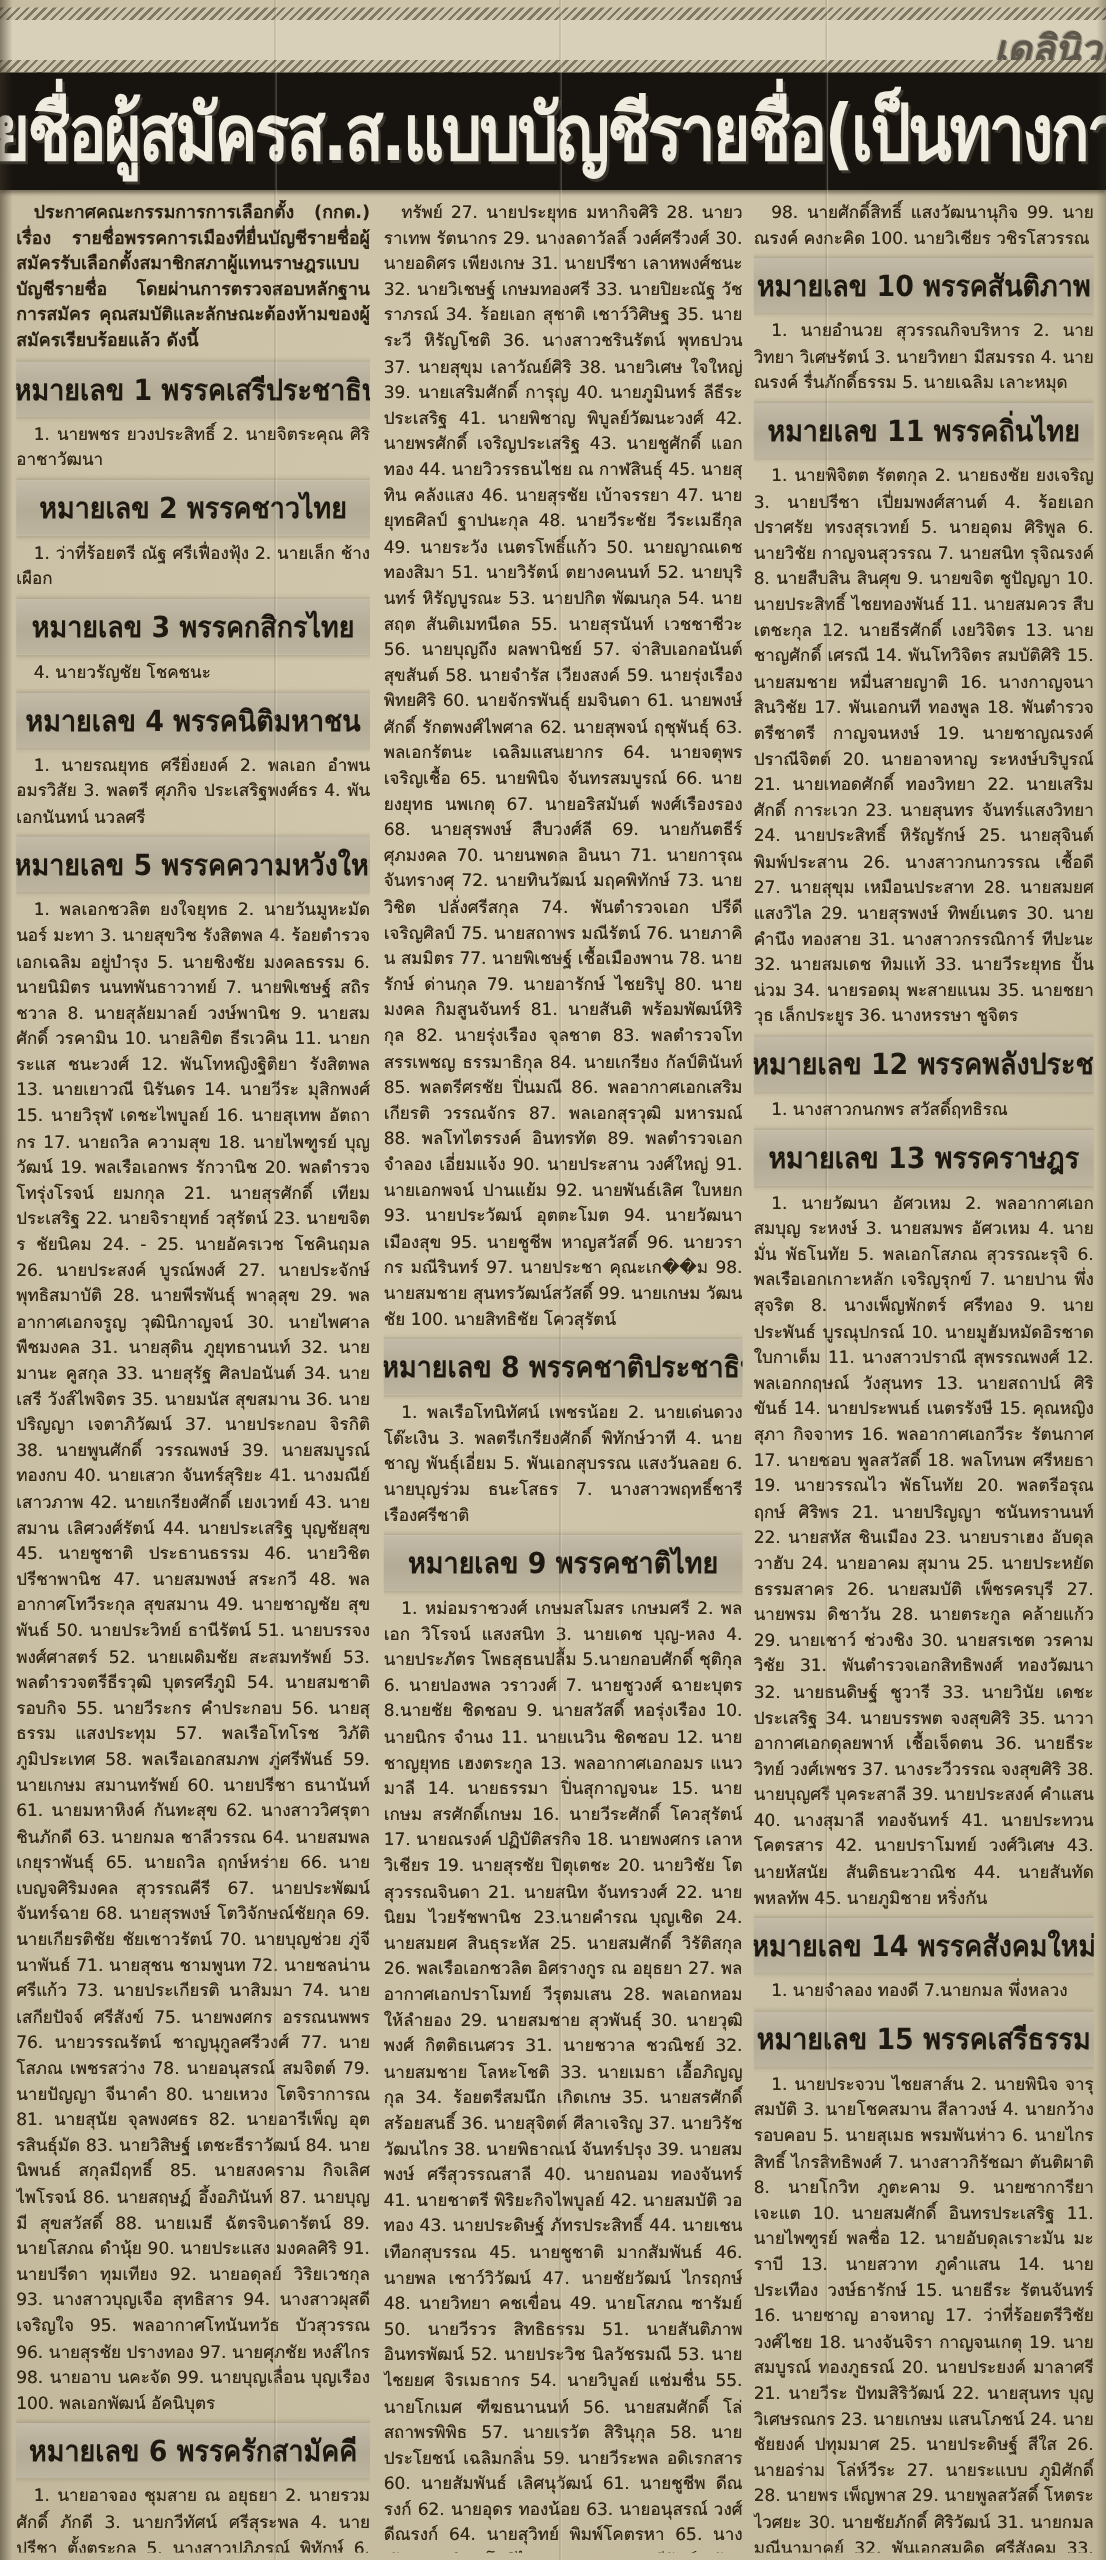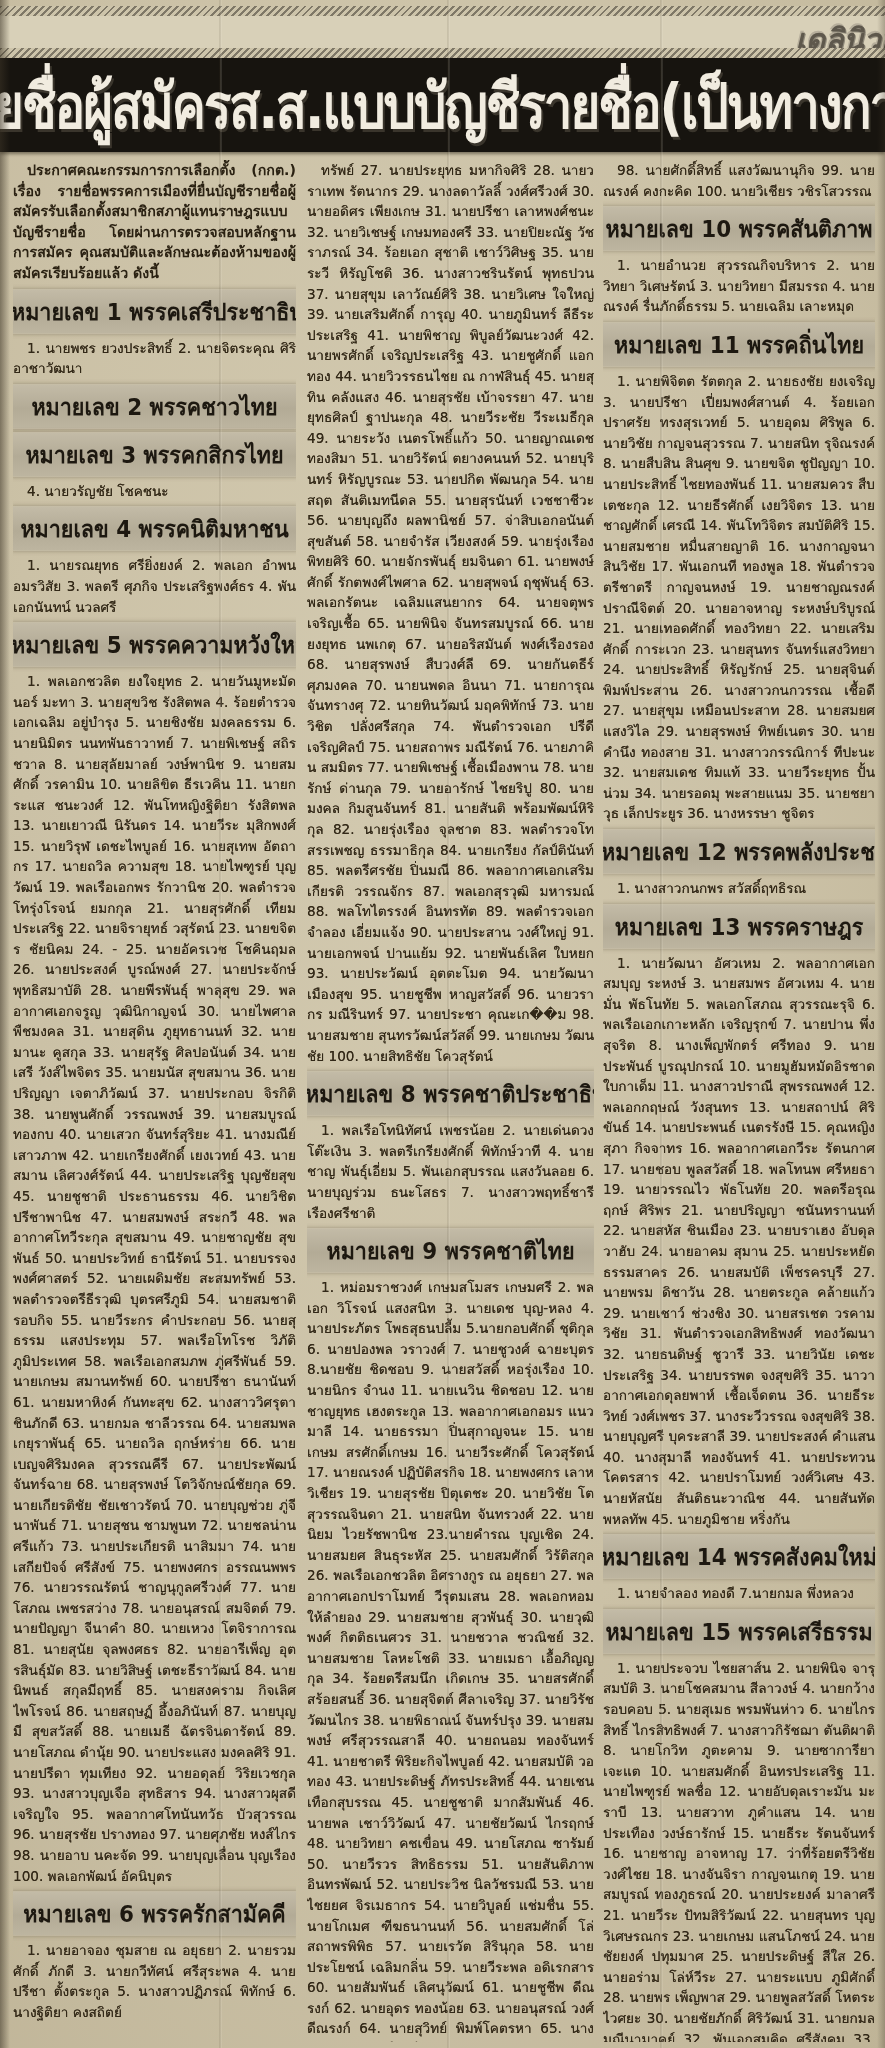--- a/index.html
+++ b/index.html
@@ -59,20 +59,21 @@
 
   <div class="banner">
     <h1>รายชื่อผู้สมัครส.ส.แบบบัญชีรายชื่อ(เป็นทางการ)</h1>
   </div>
 
   <div class="col" id="col-1">
       <div class="para intro">ประกาศคณะกรรมการการเลือกตั้ง (กกต.) เรื่อง รายชื่อพรรคการเมืองที่ยื่นบัญชีรายชื่อผู้สมัครรับเลือกตั้งสมาชิกสภาผู้แทนราษฎรแบบบัญชีรายชื่อ โดยผ่านการตรวจสอบหลักฐานการสมัคร คุณสมบัติและลักษณะต้องห้ามของผู้สมัครเรียบร้อยแล้ว ดังนี้</div>
       <div class="party-header">หมายเลข 1 พรรคเสรีประชาธิปไตย</div>
       <div class="para">1. นายพชร ยวงประสิทธิ์ 2. นายจิตระคุณ ศิริอาชาวัฒนา</div>
       <div class="party-header">หมายเลข 2 พรรคชาวไทย</div>
+      <div class="para">1. ว่าที่ร้อยตรี ณัฐ ศรีเฟื่องฟุ้ง 2. นายเล็ก ช้างเผือก</div>
       <div class="party-header">หมายเลข 3 พรรคกสิกรไทย</div>
       <div class="para">4. นายวรัญชัย โชคชนะ</div>
       <div class="party-header">หมายเลข 4 พรรคนิติมหาชน</div>
       <div class="para">1. นายรณยุทธ ศรียิ่งยงค์ 2. พลเอก อำพน อมรวิสัย 3. พลตรี ศุภกิจ ประเสริฐพงศ์ธร 4. พันเอกนันทน์ นวลศรี</div>
       <div class="party-header">หมายเลข 5 พรรคความหวังใหม่</div>
       <div class="para">1. พลเอกชวลิต ยงใจยุทธ 2. นายวันมูหะมัดนอร์ มะทา 3. นายสุขวิช รังสิตพล 4. ร้อยตำรวจเอกเฉลิม อยู่บำรุง 5. นายชิงชัย มงคลธรรม 6. นายนิมิตร นนทพันธาวาทย์ 7. นายพิเชษฐ์ สถิรชวาล 8. นายสุลัยมาลย์ วงษ์พานิช 9. นายสมศักดิ์ วรคามิน 10. นายลิขิต ธีรเวคิน 11. นายกระแส ชนะวงศ์ 12. พันโทหญิงฐิติยา รังสิตพล 13. นายเยาวณี นิรันดร 14. นายวีระ มุสิกพงศ์ 15. นายวิรุฬ เดชะไพบูลย์ 16. นายสุเทพ อัตถากร 17. นายถวิล ความสุข 18. นายไพฑูรย์ บุญวัฒน์ 19. พลเรือเอกพร รักวานิช 20. พลตำรวจโทรุ่งโรจน์ ยมกกุล 21. นายสุรศักดิ์ เทียมประเสริฐ 22. นายจิรายุทธ์ วสุรัตน์ 23. นายขจิตร ชัยนิคม 24. - 25. นายอัครเวช โชคินฤมล 26. นายประสงค์ บูรณ์พงศ์ 27. นายประจักษ์ พุทธิสมาบัติ 28. นายพีรพันธุ์ พาลุสุข 29. พลอากาศเอกจรูญ วุฒินิกาญจน์ 30. นายไพศาล พืชมงคล 31. นายสุดิน ภูยุทธานนท์ 32. นายมานะ คูสกุล 33. นายสุรัฐ ศิลปอนันต์ 34. นายเสรี วังส์ไพจิตร 35. นายมนัส สุขสมาน 36. นายปริญญา เจตาภิวัฒน์ 37. นายประกอบ จิรกิติ 38. นายพูนศักดิ์ วรรณพงษ์ 39. นายสมบูรณ์ ทองกบ 40. นายเสวก จันทร์สุริยะ 41. นางมณีย์ เสาวภาพ 42. นายเกรียงศักดิ์ เยงเวทย์ 43. นายสมาน เลิศวงศ์รัตน์ 44. นายประเสริฐ บุญชัยสุข 45. นายชูชาติ ประธานธรรม 46. นายวิชิต ปรีชาพานิช 47. นายสมพงษ์ สระกวี 48. พลอากาศโทวีระกุล สุขสมาน 49. นายชาญชัย สุขพันธ์ 50. นายประวิทย์ ธานีรัตน์ 51. นายบรรจง พงศ์ศาสตร์ 52. นายเผดิมชัย สะสมทรัพย์ 53. พลตำรวจตรีธีรวุฒิ บุตรศรีภูมิ 54. นายสมชาติ รอบกิจ 55. นายวีระกร คำประกอบ 56. นายสุธรรม แสงประทุม 57. พลเรือโทโรช วิภัติภูมิประเทศ 58. พลเรือเอกสมภพ ภู่ศรีพันธ์ 59. นายเกษม สมานทรัพย์ 60. นายปรีชา ธนานันท์ 61. นายมหาหิงค์ กันทะสุข 62. นางสาววิศรุตา ชินภักดี 63. นายกมล ชาลีวรรณ 64. นายสมพล เกยุราพันธุ์ 65. นายถวิล ฤกษ์หร่าย 66. นายเบญจศิริมงคล สุวรรณคีรี 67. นายประพัฒน์ จันทร์ฉาย 68. นายสุรพงษ์ โตวิจักษณ์ชัยกุล 69. นายเกียรติชัย ชัยเชาวรัตน์ 70. นายบุญช่วย ภู่จีนาพันธ์ 71. นายสุชน ชามพูนท 72. นายชลน่าน ศรีแก้ว 73. นายประเกียรติ นาสิมมา 74. นายเสกียปัจจ์ ศรีสังข์ 75. นายพงศกร อรรณนพพร 76. นายวรรณรัตน์ ชาญนุกูลศรีวงศ์ 77. นายโสภณ เพชรสว่าง 78. นายอนุสรณ์ สมจิตต์ 79. นายปัญญา จีนาคำ 80. นายเหวง โตจิราการณ 81. นายสุนัย จุลพงศธร 82. นายอารีเพ็ญ อุตรสินธุ์มัด 83. นายวิสิษฐ์ เตชะธีราวัฒน์ 84. นายนิพนธ์ สกุลมีฤทธิ์ 85. นายสงคราม กิจเลิศไพโรจน์ 86. นายสฤษฏ์ อึ้งอภินันท์ 87. นายบุญมี สุขสวัสดิ์ 88. นายเมธี ฉัตรจินดารัตน์ 89. นายโสภณ ดำนุ้ย 90. นายประแสง มงคลศิริ 91. นายปรีดา ทุมเทียง 92. นายอดุลย์ วิริยเวชกุล 93. นางสาวบุญเจือ สุทธิสาร 94. นางสาวผุสดี เจริญใจ 95. พลอากาศโทนันทวัธ บัวสุวรรณ 96. นายสุรชัย ปรางทอง 97. นายศุภชัย หงส์ไกร 98. นายอาบ นคะจัด 99. นายบุญเลื่อน บุญเรือง 100. พลเอกพัฒน์ อัคนิบุตร</div>
       <div class="party-header">หมายเลข 6 พรรครักสามัคคี</div>
       <div class="para">1. นายอาจอง ชุมสาย ณ อยุธยา 2. นายรวมศักดิ์ ภักดี 3. นายกวีทัศน์ ศรีสุระพล 4. นายปรีชา ตั้งตระกูล 5. นางสาวปฏิภรณ์ พิทักษ์ 6. นางฐิติยา คงสถิตย์</div>
     </div>
   <div class="col" id="col-2">

